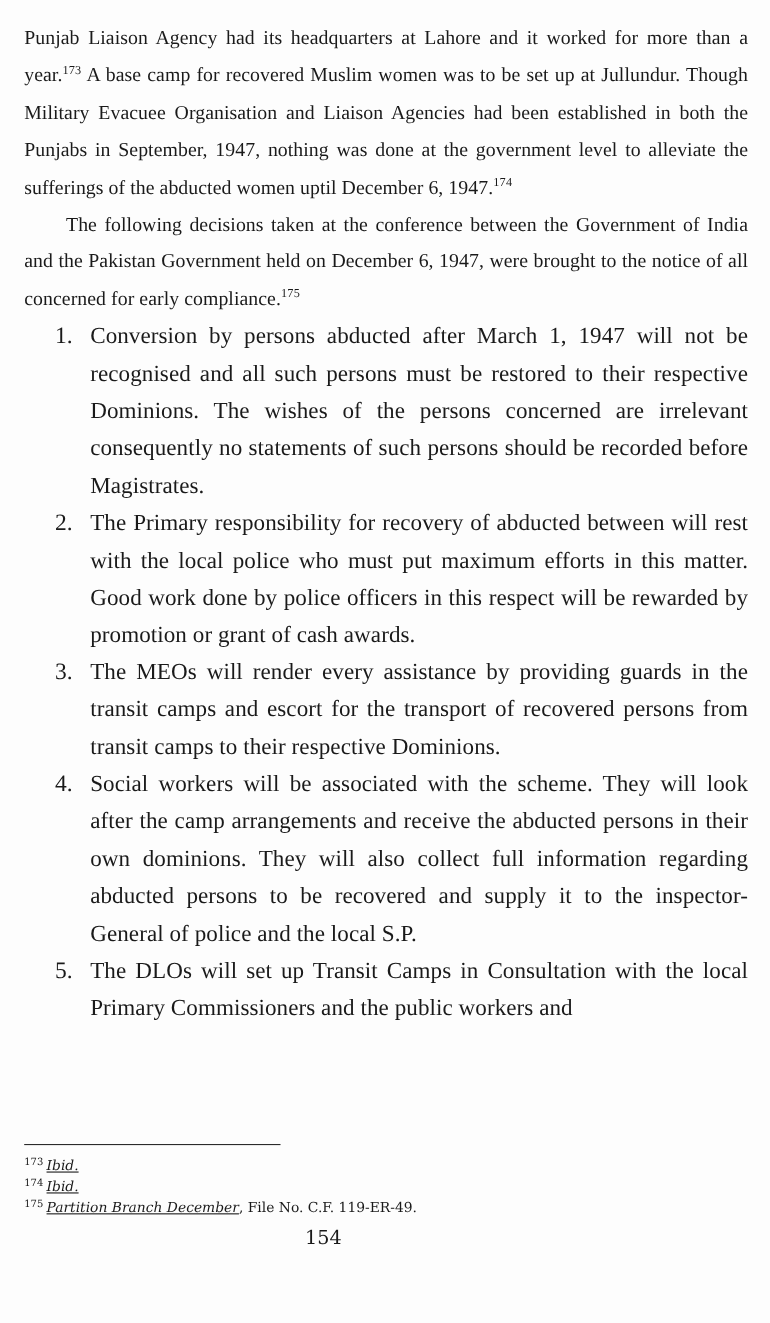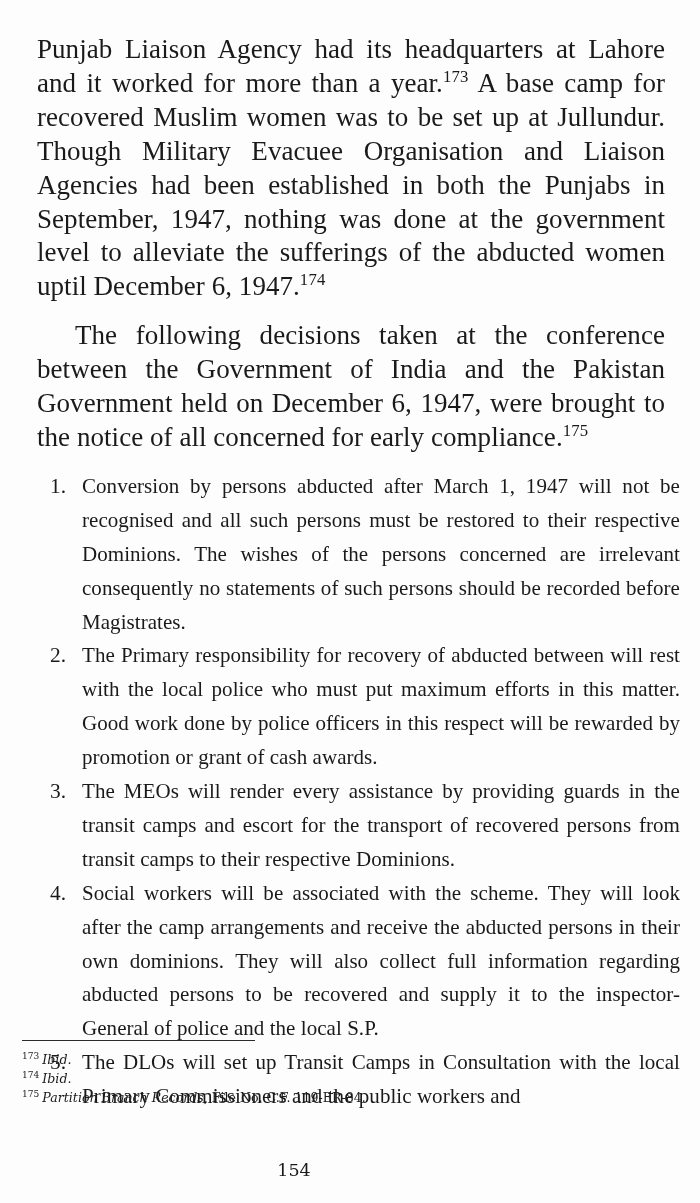--- a/index.html
+++ b/index.html
@@ -24,22 +24,22 @@
     height: 1203px;
     box-sizing: border-box;
     padding: 18px 20px 0 22px;
   }
 
   .body-block {
     width: 658px;
   }
 
   p.para {
-    margin: 15px;
-    font-size: 27px;
+    margin: 0;
+    font-size: 18px;
     line-height: 33.9px;
     text-align: justify;
     text-justify: inter-word;
     -webkit-hyphens: none;
     hyphens: none;
     letter-spacing: 0.05px;
   }
   p.para.indent {
     text-indent: 38px;
   }
@@ -106,26 +106,27 @@
     color: #1a1a1a;
   }
   .fn-list li sup {
     font-size: 0.72em;
     vertical-align: super;
     line-height: 0;
     margin-right: 3px;
   }
   .fn-list li i {
     font-style: italic;
+    text-decoration: underline;
   }
 
   .page-number {
     position: absolute;
     left: 0;
-    top: 1160px;
+    top: 1116px;
     width: 588px;
     text-align: center;
     font-family: "DejaVu Serif", "Liberation Serif", serif;
     font-size: 17.5px;
     color: #1a1a1a;
   }
 </style>
 </head>
 <body>
 
@@ -149,19 +150,19 @@
       <li><span class="txt">The DLOs will set up Transit Camps in Consultation with the local Primary Commissioners and the public workers and</span></li>
     </ol>
 
   </div>
 
   <div class="footnote-area">
     <div class="fn-rule"></div>
     <ul class="fn-list">
       <li><sup>173</sup><i>Ibid.</i><span></span></li>
       <li><sup>174</sup><i>Ibid.</i><span></span></li>
-      <li><sup>175</sup><i>Partition Branch Records</i><span>, File No. C.F. 119-ER-84.</span></li>
+      <li><sup>175</sup><i>Partition Branch December</i><span>, File No. C.F. 119-ER-49.</span></li>
     </ul>
   </div>
 
   <div class="page-number">154</div>
 
 </div>
 
 </body></html>

